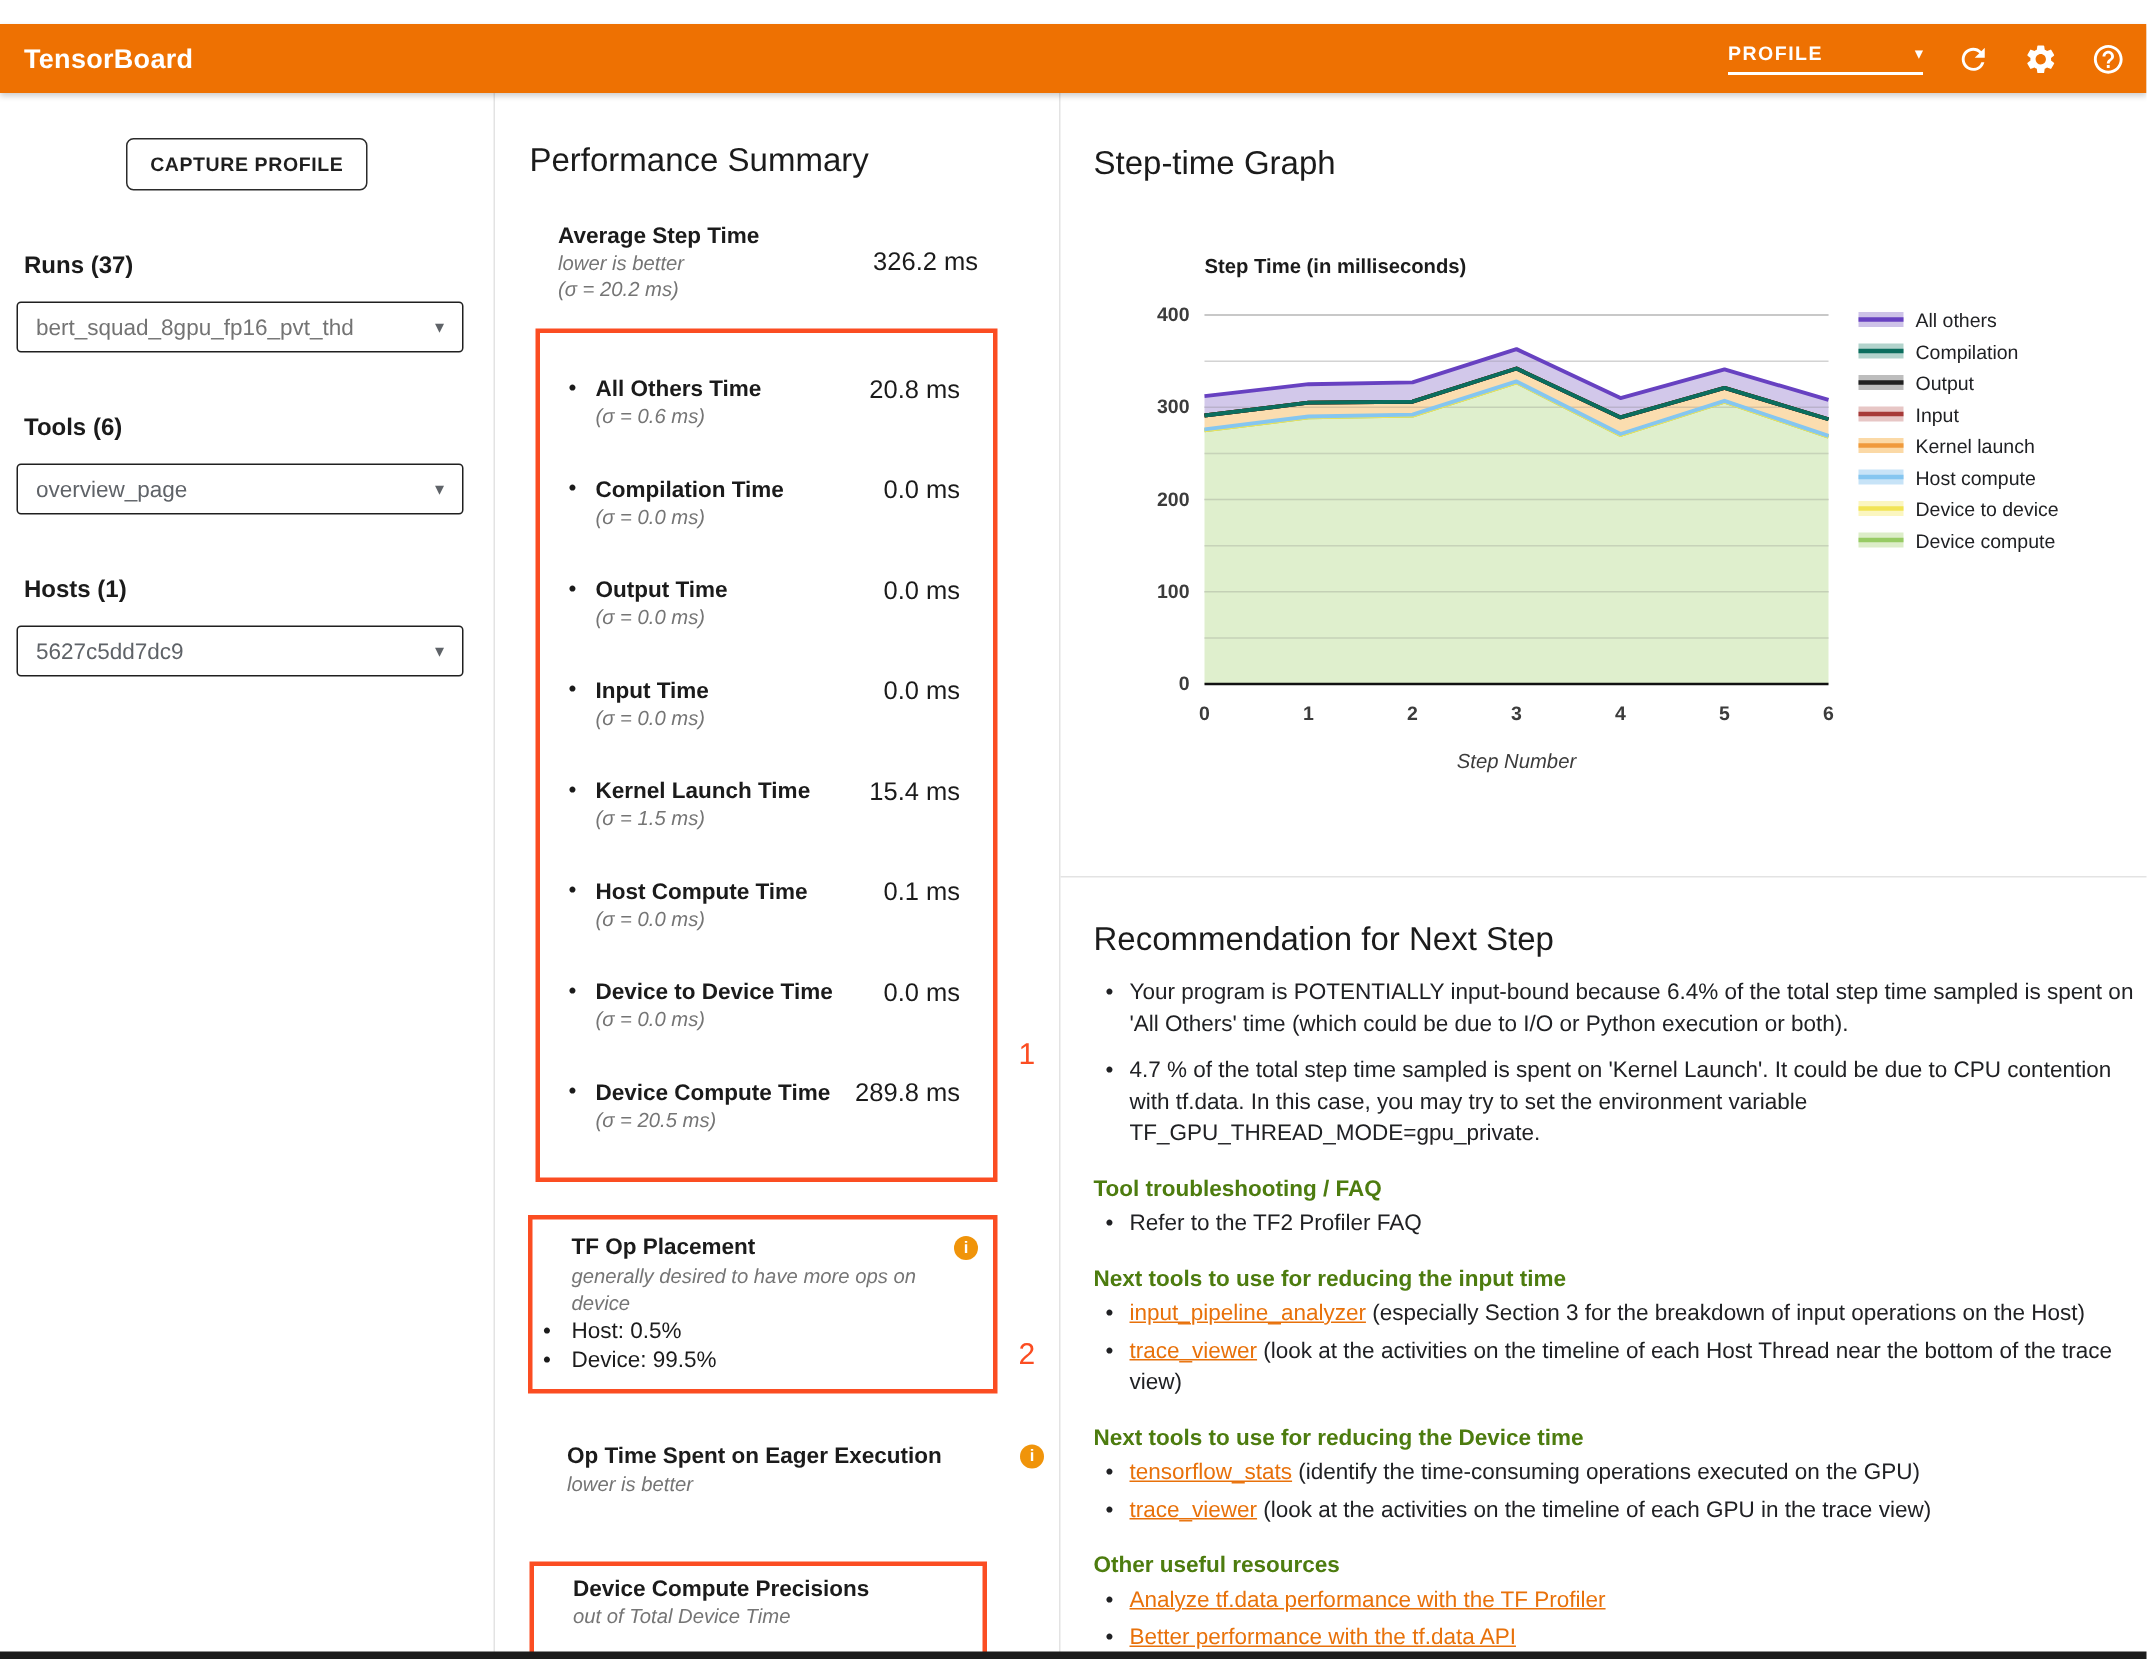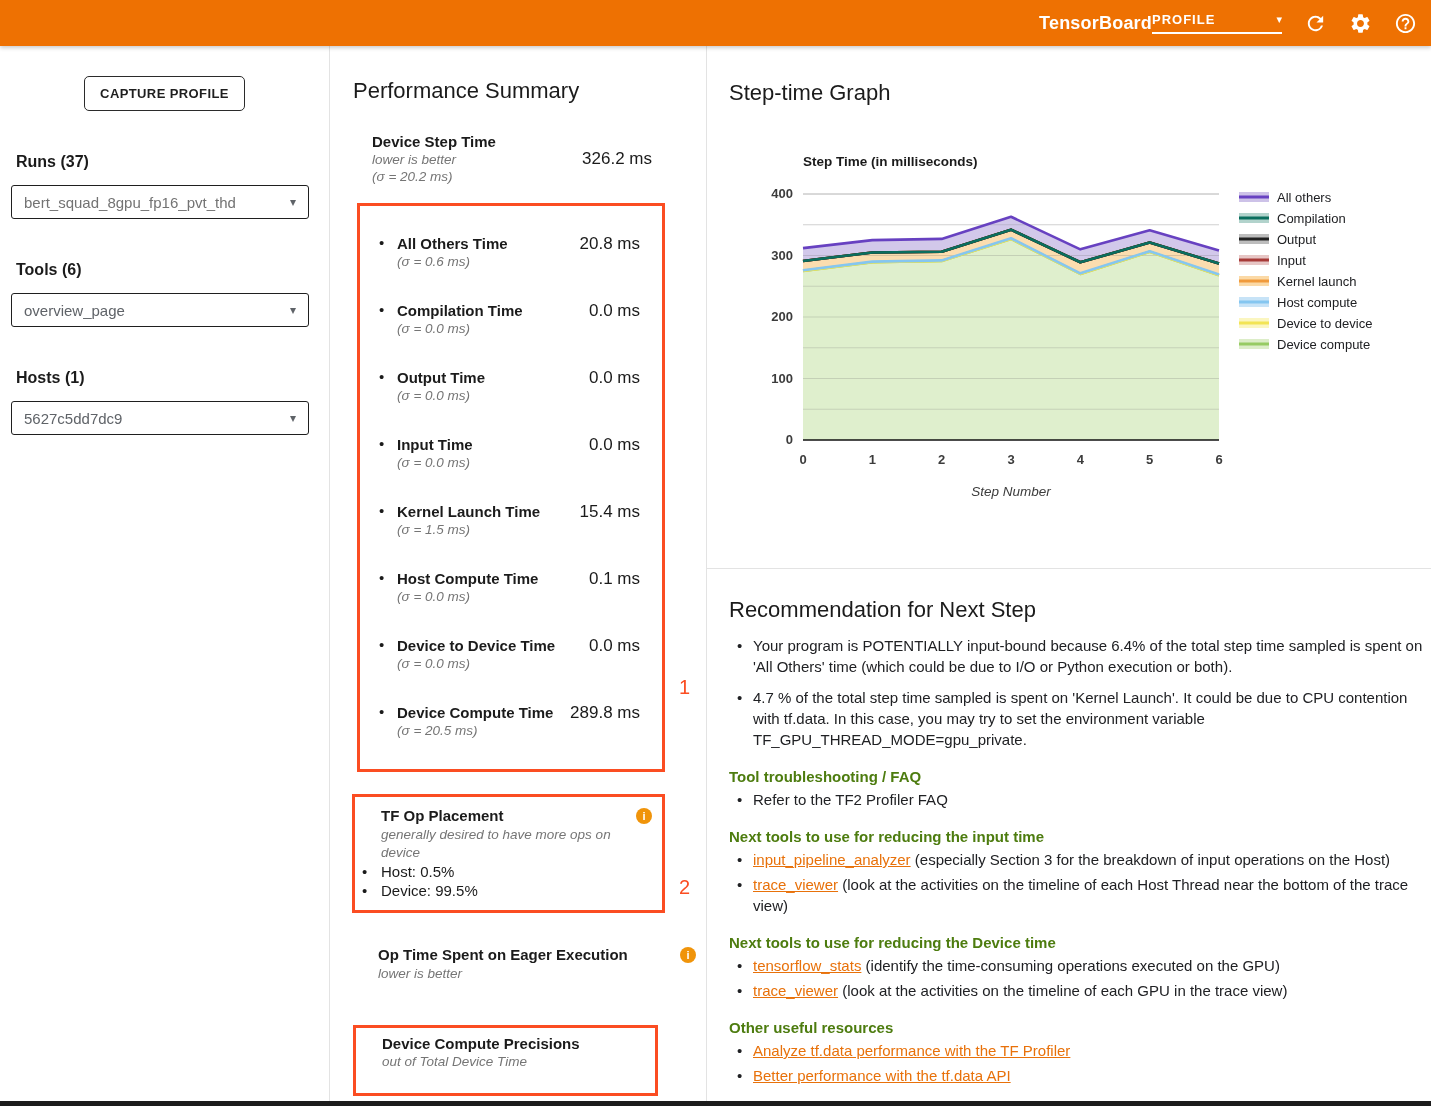--- a/index.html
+++ b/index.html
@@ -1,22 +1,22 @@
 <!DOCTYPE html>
 <html><head>
 <meta charset="utf-8">
 <style>
   * { margin:0; padding:0; box-sizing:border-box; }
   html,body { width:1431px; height:1106px; overflow:hidden; background:#fff;
     font-family:"Liberation Sans", sans-serif; color:#202124; }
 
   
   .appbar { height:46px; background:#ee7102; display:flex; align-items:center;
-    justify-content:flex-end; padding:0 14px 0 16px; position:relative; z-index:5;
-    box-shadow:0 2px 4px rgba(0,0,0,.2); }
+    justify-content:space-between; padding:0 14px 0 16px; position:relative; z-index:5;
+    box-shadow:0 2px 4px rgba(0,0,0,.2);margin-top:16px; }
   .appbar .title { color:#fff; font-size:18px; font-weight:700; letter-spacing:.2px; }
   .appbar-right { display:flex; align-items:center; gap:22px; }
   .nav-select { display:flex; align-items:center; justify-content:space-between;
     width:130px; border-bottom:2px solid #fff; padding-bottom:5px; cursor:pointer; }
   .nav-select .navlabel { color:#fff; font-size:13px; font-weight:700; letter-spacing:1px; }
   .nav-select .caret { color:#fff; font-size:11px; }
   .hicon { width:23px; height:23px; fill:#fff; cursor:pointer; display:block; }
 
   
   .layout { display:flex; height:1055px; }
@@ -130,21 +130,21 @@
         <span class="caret">▾</span>
       </div>
     </div>
   </div>
 
   <div class="midcol">
     <h2 class="panel-title">Performance Summary</h2>
 
     <div class="avg-row">
       <div>
-        <div class="metric-label">Device Step Time</div>
+        <div class="metric-label">Average Step Time</div>
         <div class="metric-note">lower is better</div>
         <div class="metric-note">(σ = 20.2 ms)</div>
       </div>
       <div class="metric-value">326.2 ms</div>
     </div>
 
     <div class="redbox box1" id="metric-list">
         <div class="mrow">
           <div>
             <div class="metric-label">All Others Time</div>

